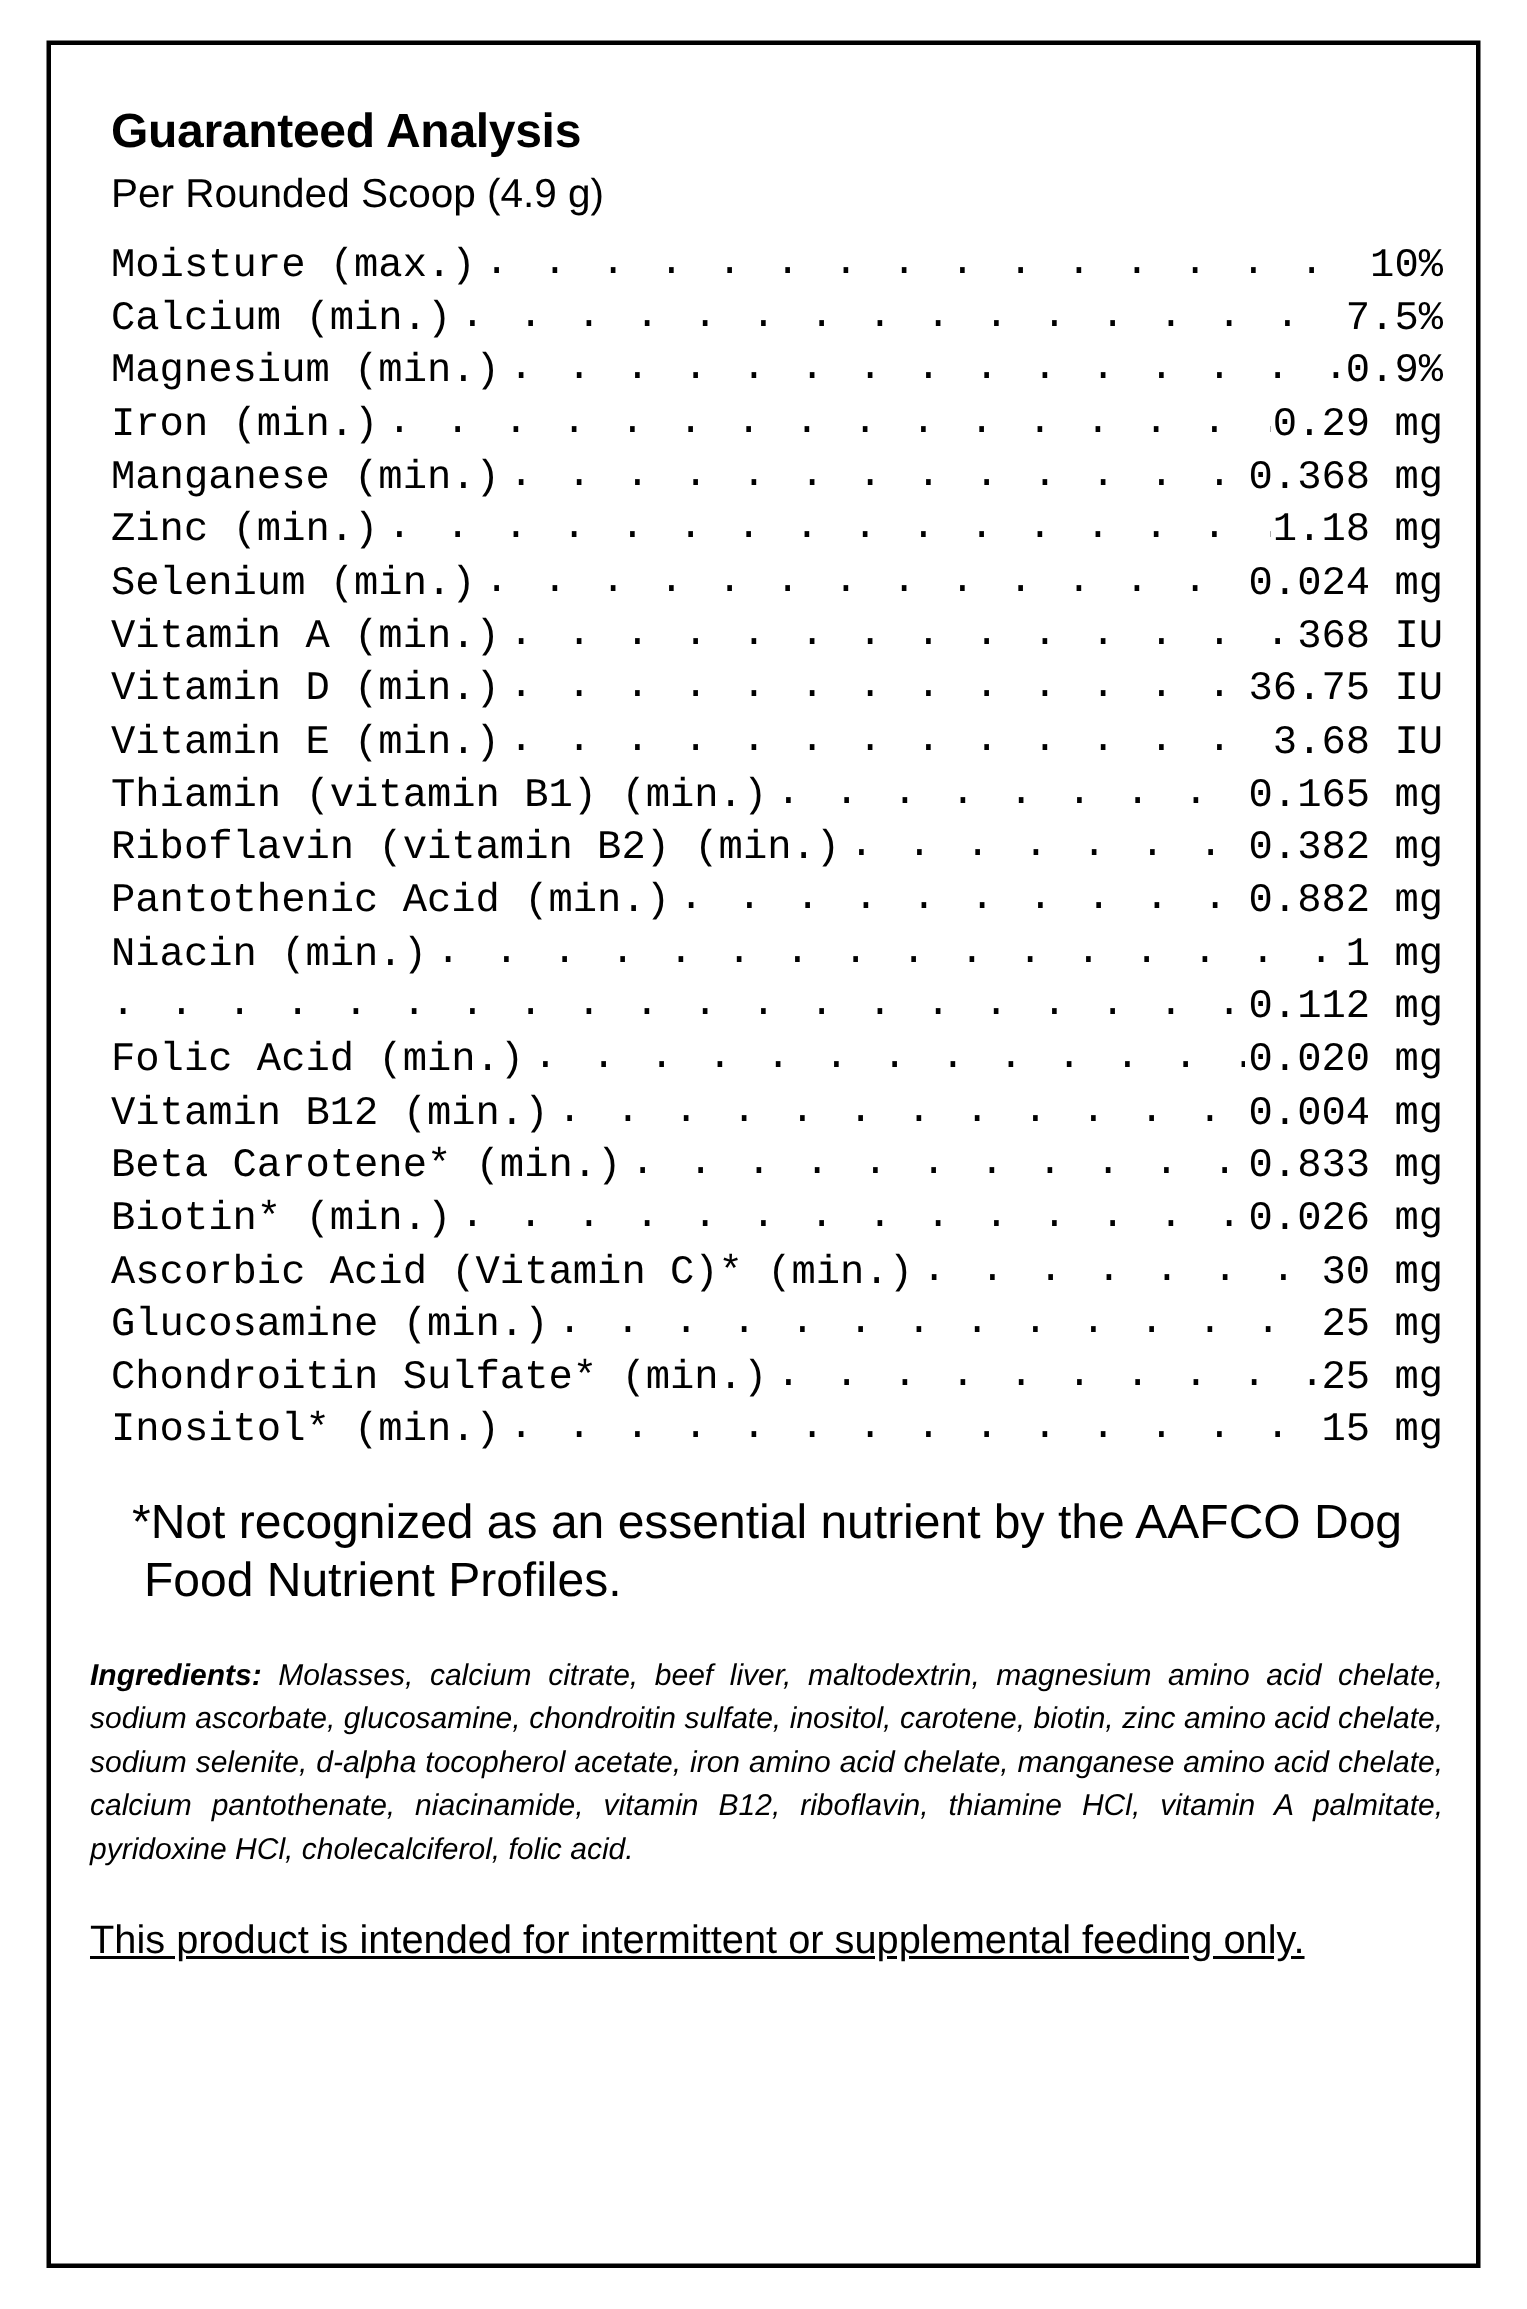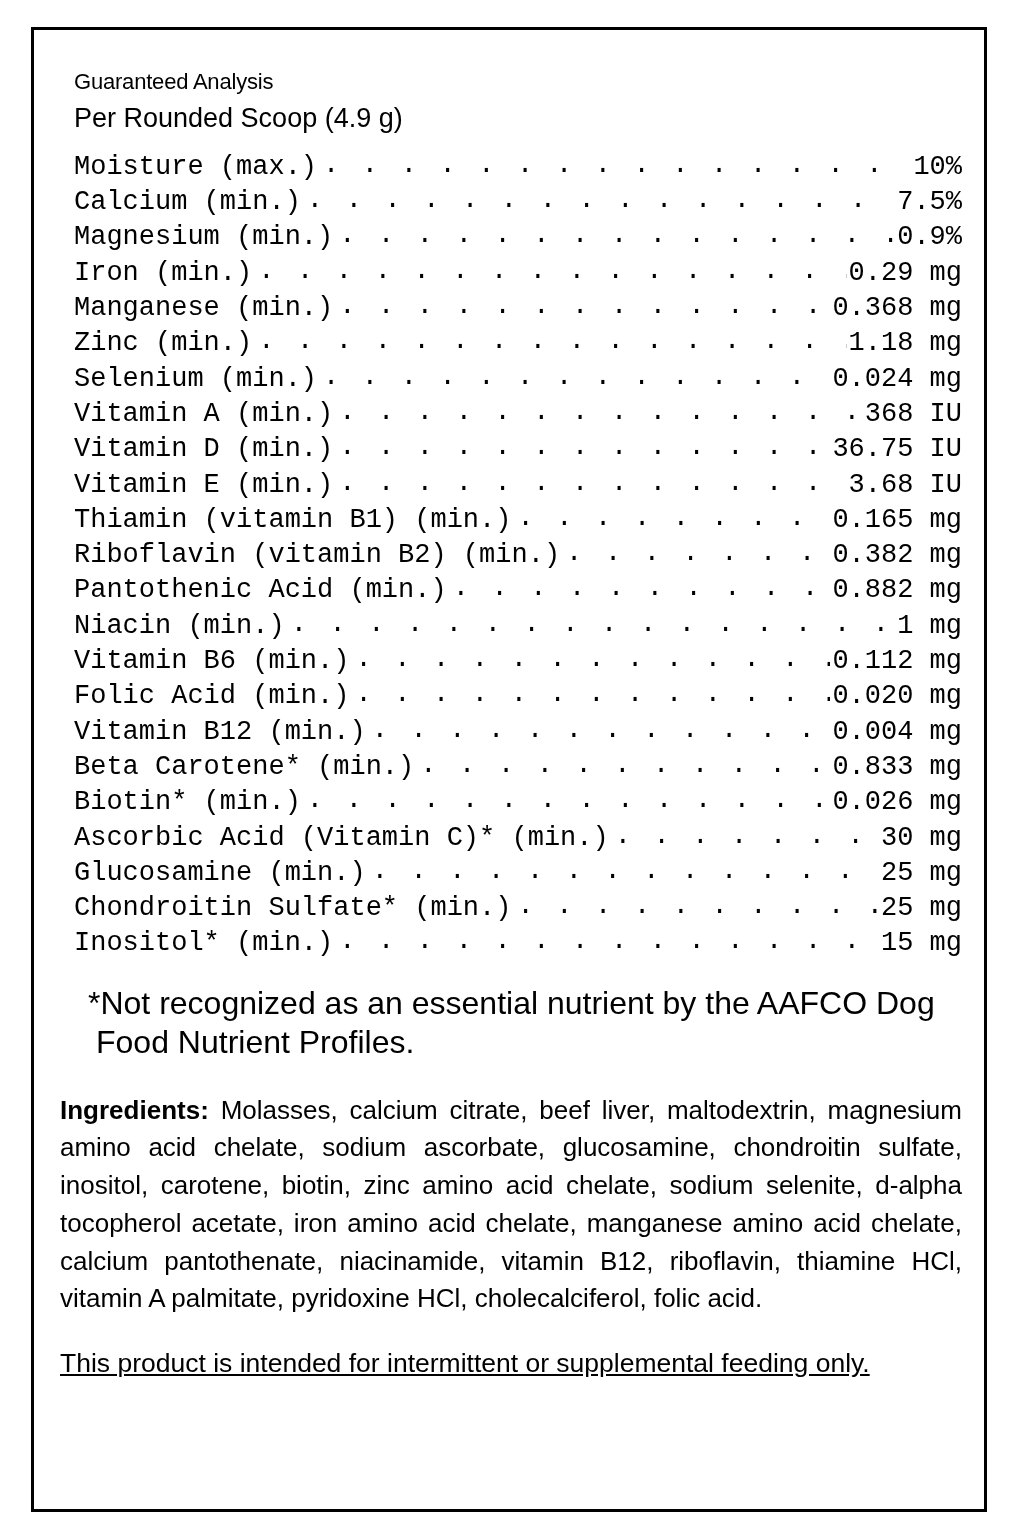--- a/index.html
+++ b/index.html
@@ -24,22 +24,22 @@
     box-sizing: border-box;
     background: #ffffff;
   }
   .inner {
     position: absolute;
     left: 40px;
     top: 40px;
     right: 22px;
   }
   .ga-title {
-    font-size: 22px;
-    font-weight: normal;
+    font-size: 32px;
+    font-weight: bold;
     letter-spacing: -0.2px;
     line-height: 1.1;
     margin: 0 0 10px 0;
   }
   .ga-sub {
     font-size: 27px;
     line-height: 1.1;
     margin: 0 0 16px 0;
   }
   .rows {
@@ -76,26 +76,27 @@
   }
   .footnote {
     font-size: 32px;
     line-height: 1.22;
     margin: 22px 0 0 0;
     padding-left: 22px;
     text-indent: -8px;
     max-width: 880px;
   }
   .ingredients {
-    font-size: 26px;
+    font-size: 20px;
     line-height: 1.45;
     margin: 30px 0 0 -14px;
     text-align: justify;
     text-justify: inter-word;
     max-width: 926px;
+    font-style: italic;
   }
   .ingredients .label {
     font-weight: bold;
   }
   .closing {
     font-size: 26.5px;
     line-height: 1.3;
     margin: 28px 0 0 -14px;
     max-width: 926px;
     text-decoration: underline;
@@ -175,21 +176,20 @@
           <span class="nutrient">Pantothenic Acid (min.)</span>
           <span class="dots">. . . . . . . . . . . . . . . . . . . . . . . . . . . . . . . . . . . . . . . . . . . . . . . . . . . . . . . . . . . . . . . . . . . . . . . . . . . . . . . . . . . .</span>
           <span class="amount">0.882 mg</span>
         </li>
         <li class="row">
           <span class="nutrient">Niacin (min.)</span>
           <span class="dots">. . . . . . . . . . . . . . . . . . . . . . . . . . . . . . . . . . . . . . . . . . . . . . . . . . . . . . . . . . . . . . . . . . . . . . . . . . . . . . . . . . . .</span>
           <span class="amount">1 mg</span>
         </li>
         <li class="row">
-          <span class="nutrient">Vitamin B6 (min.)</span>
           <span class="dots">. . . . . . . . . . . . . . . . . . . . . . . . . . . . . . . . . . . . . . . . . . . . . . . . . . . . . . . . . . . . . . . . . . . . . . . . . . . . . . . . . . . .</span>
           <span class="amount">0.112 mg</span>
         </li>
         <li class="row">
           <span class="nutrient">Folic Acid (min.)</span>
           <span class="dots">. . . . . . . . . . . . . . . . . . . . . . . . . . . . . . . . . . . . . . . . . . . . . . . . . . . . . . . . . . . . . . . . . . . . . . . . . . . . . . . . . . . .</span>
           <span class="amount">0.020 mg</span>
         </li>
         <li class="row">
           <span class="nutrient">Vitamin B12 (min.)</span>

